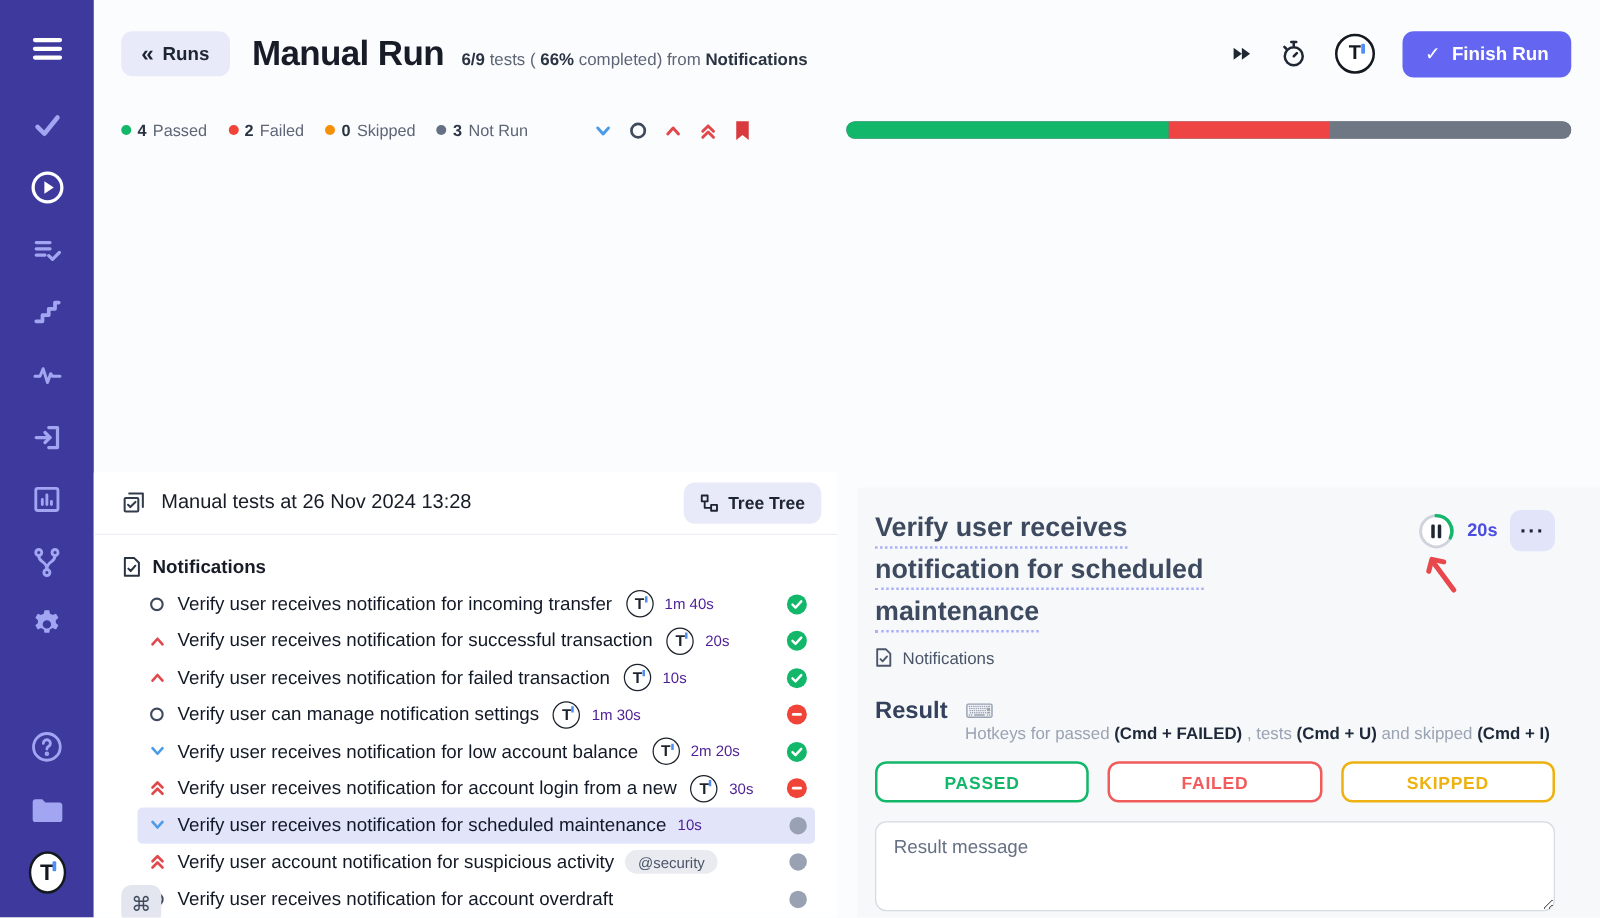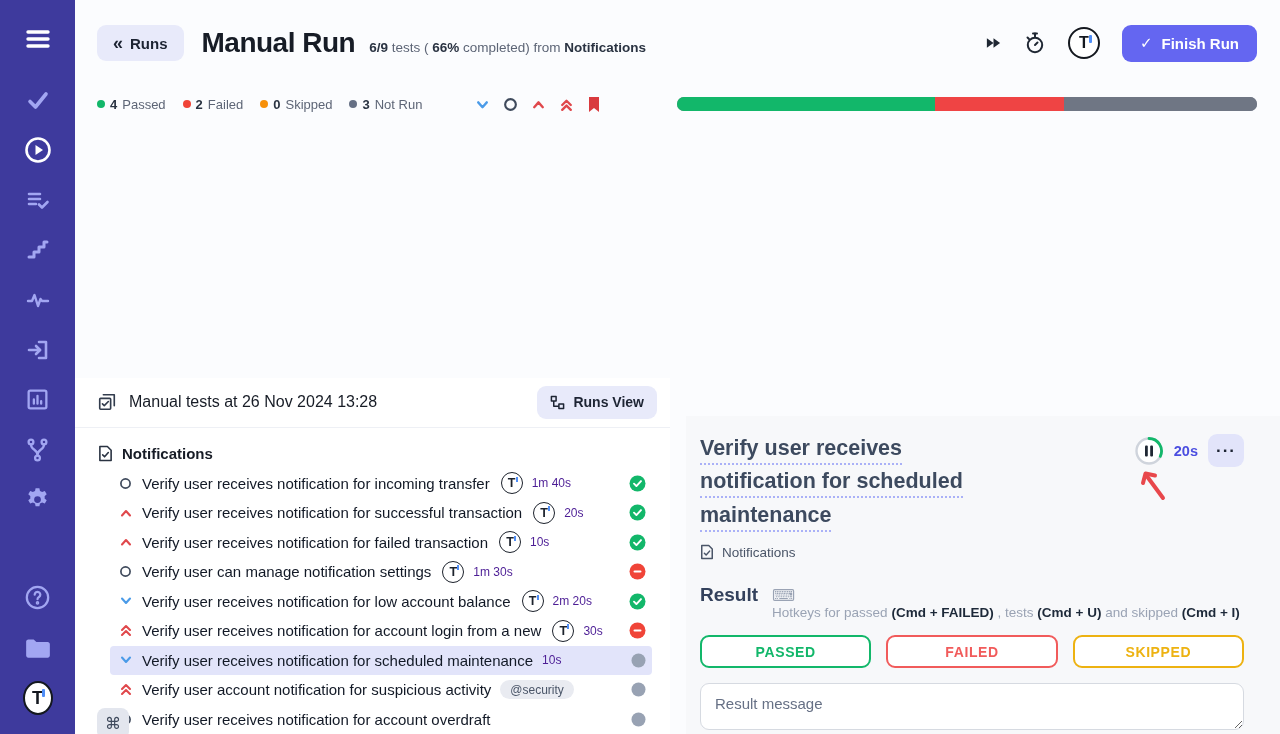--- a/index.html
+++ b/index.html
@@ -96,21 +96,21 @@
   .d-crumb .g-ico { display:flex; color:#4a5568; }
   .result-row { display:flex; align-items:baseline; margin-top:24px; gap:14px; }
   .result-label { font-size:19px; font-weight:800; color:#33415c; }
   .hotkeys { font-size:13.5px; color:#9aa3b4; display:flex; align-items:center; flex-wrap:wrap; }
   .hotkeys .kbd-ico { font-size:16px; margin-right:7px; color:#9aa3b4; }
   .hotkeys b { color:#1d2939; font-weight:700; white-space:pre; }
   .hotkeys span { white-space:pre; }
   .verdicts { display:flex; gap:15px; margin-top:15px; }
   .verdict { flex:1; height:33px; background:#fff; border:2px solid; border-radius:9px;
     font-size:14px; font-weight:800; letter-spacing:0.6px; cursor:pointer; font-family:inherit; }
-  .msg-box { margin-top:15px; width:100%; height:47px; border:1px solid #d6dae1; border-radius:9px;
+  .msg-box { margin-top:15px; width:100%; height:72px; border:1px solid #d6dae1; border-radius:9px;
     padding:11px 14px; font-size:15px; font-family:inherit; color:#1d2433; resize:both; background:#fff; }
   .msg-box::placeholder { color:#667085; }
 </style>
 </head>
 <body>
 
 <div class="app">
 
   <nav class="sidebar">
       <div class="side-icon white first">
@@ -292,21 +292,21 @@
             </span>
           <span class="lp-title">Manual tests at 26 Nov 2024 13:28</span>
           <button class="btn-tree">
             <span style="display:flex;">
               <svg width="15" height="15" viewBox="0 0 16 16" fill="none" stroke="#1d2433" stroke-width="1.6" stroke-linejoin="round">
                 <rect x="1.5" y="1.5" width="5" height="5"></rect>
                   <rect x="9.5" y="9.5" width="5" height="5"></rect>
                   <path d="M4 6.5v5.5h5.5"></path>
               </svg>
               </span>
-            <span>Runs View</span>
+            <span>Tree Tree</span>
           </button>
         </div>
         <div class="tree">
           <div class="group-row">
             <span class="g-ico">
               <svg width="15" height="17" viewBox="0 0 16 18" fill="none" stroke="#2a3342" stroke-width="1.7" stroke-linecap="round" stroke-linejoin="round">
                 <path d="M2 1.5h8l4 4v11H2z"></path>
                   <path d="M5 10.5l2 2 4-4.5"></path>
               </svg>
               </span>

